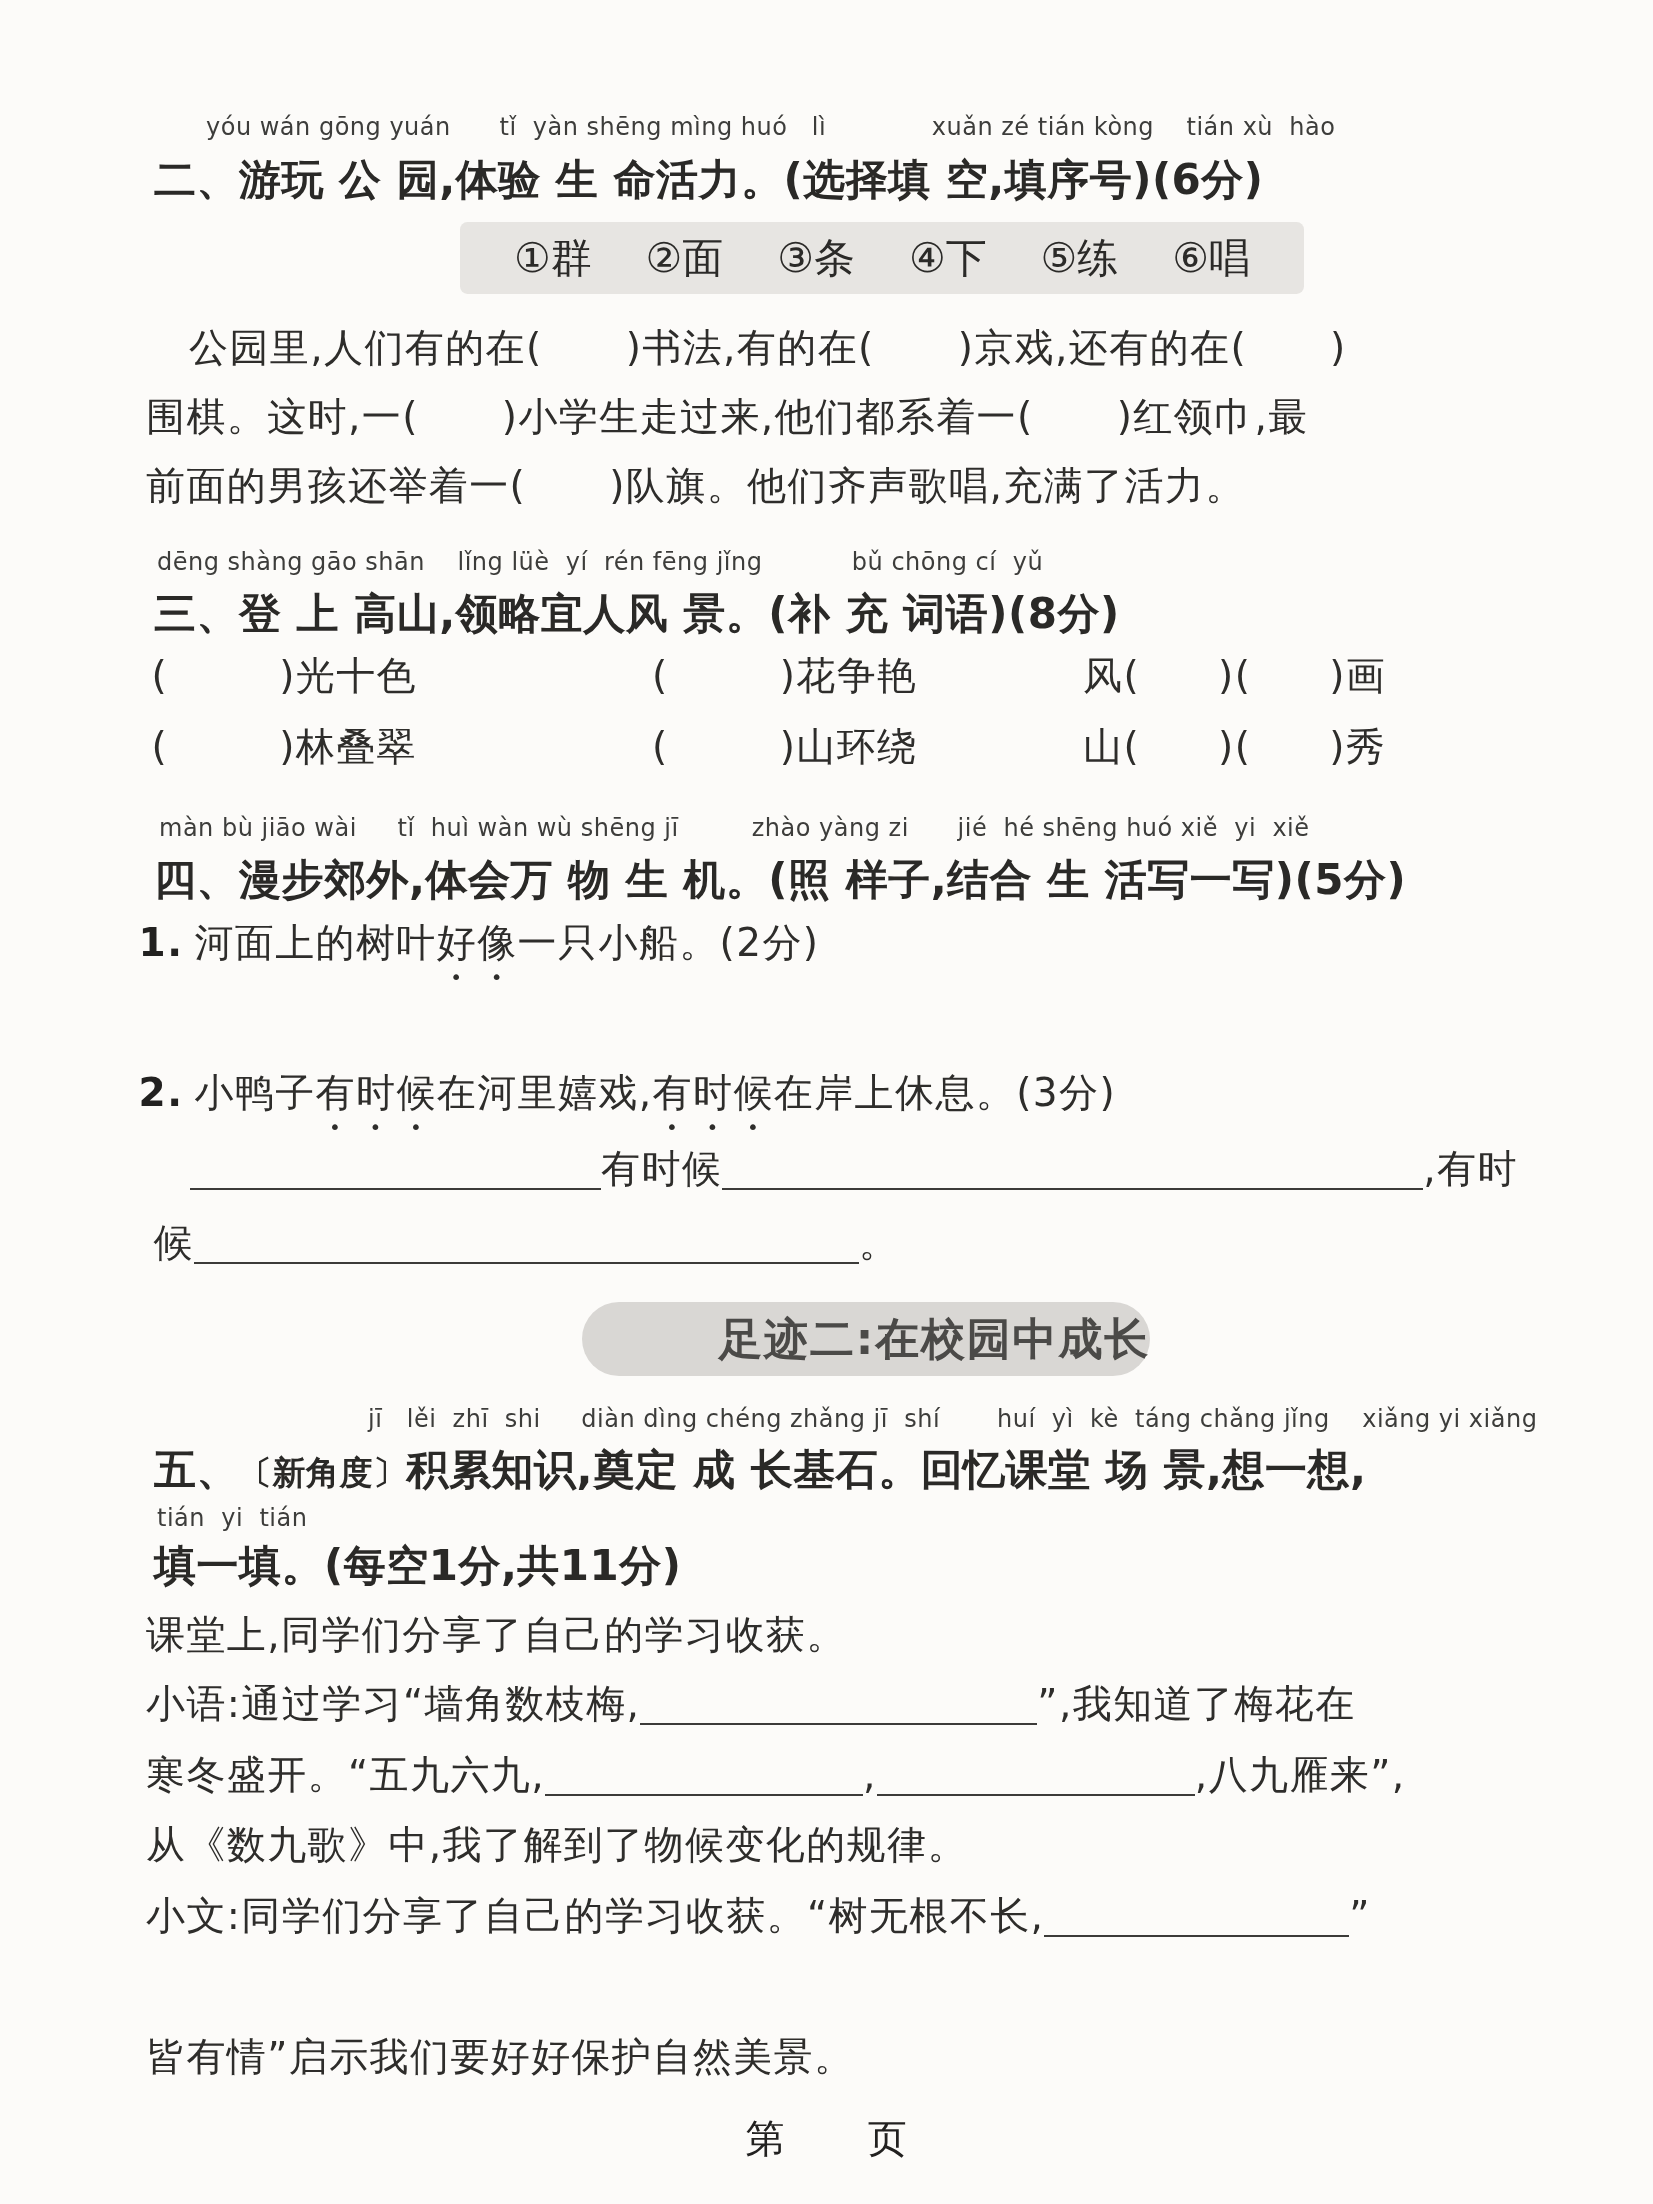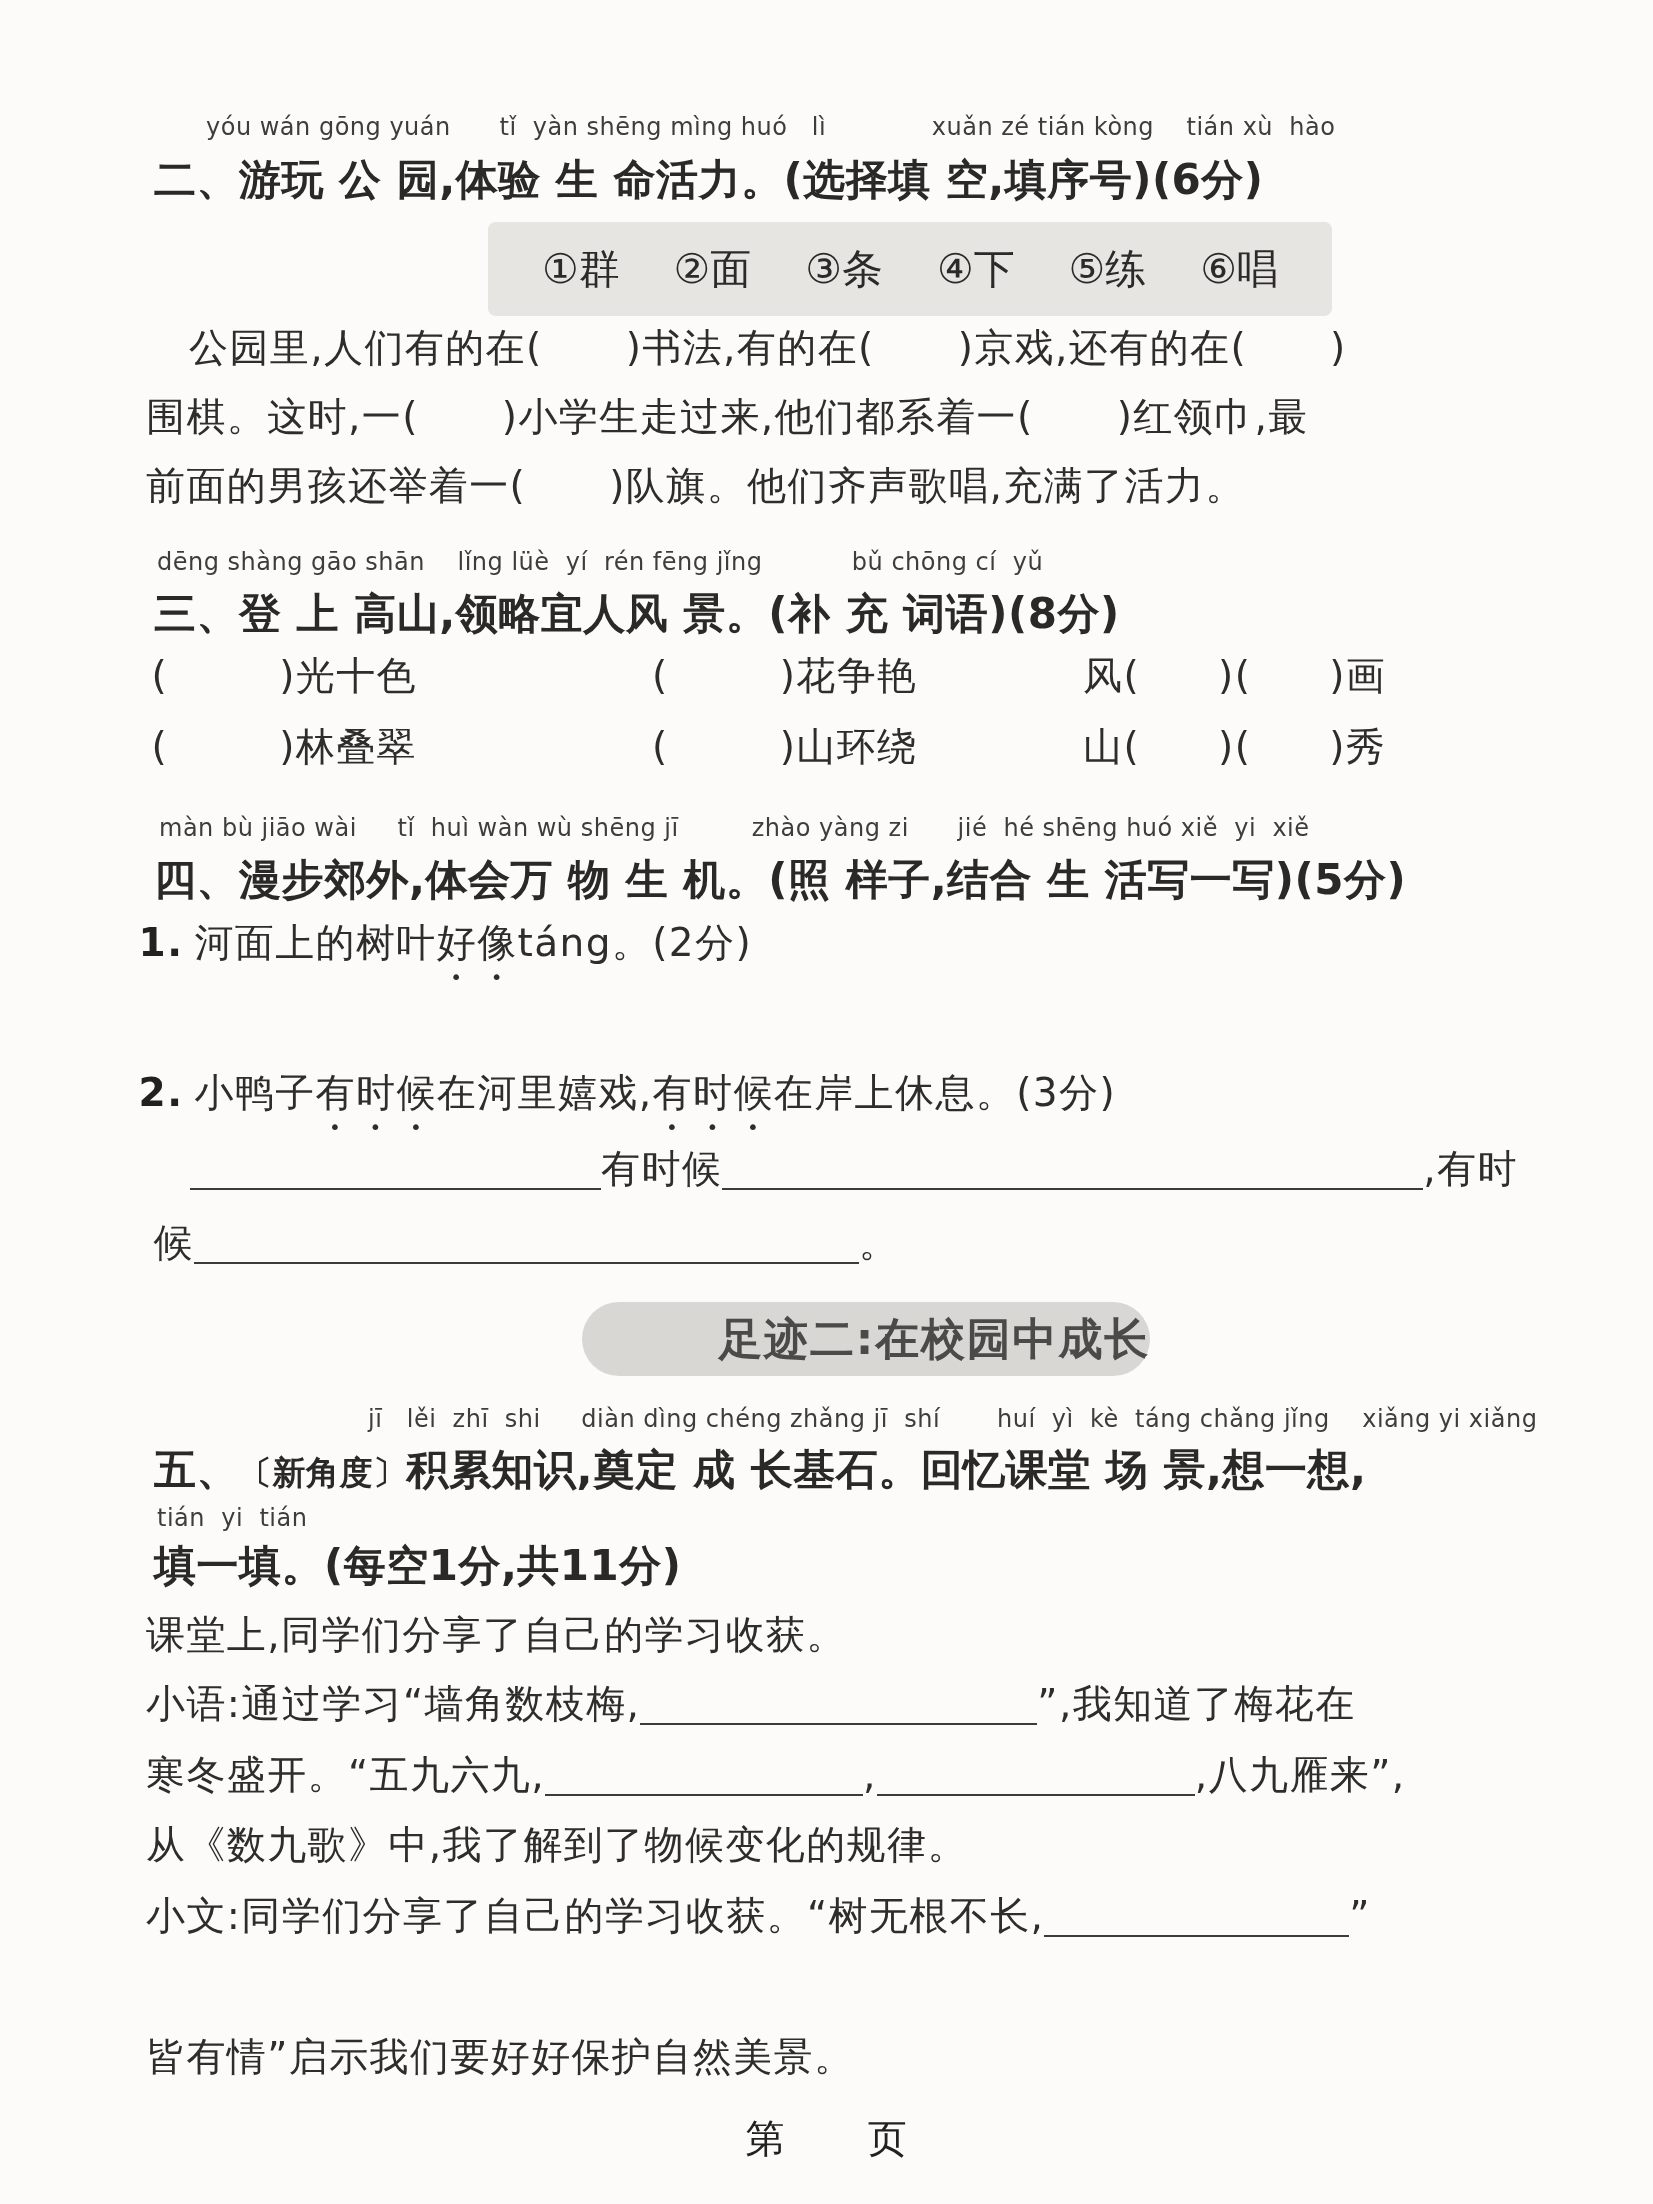--- a/index.html
+++ b/index.html
@@ -37,24 +37,24 @@
     height:1em;vertical-align:-0.2em;
   }
   .gap{display:inline-block;}
   .emph{
     -webkit-text-emphasis:filled dot #2e2d2b;
     -webkit-text-emphasis-position:under left;
     text-emphasis:filled dot #2e2d2b;
     text-emphasis-position:under left;
   }
   .bank{
-    position:absolute;left:314px;top:222px;width:844px;height:94px;
+    position:absolute;left:314px;top:222px;width:844px;height:72px;
     background:#e7e5e2;border-radius:7.4px;
     display:flex;align-items:center;justify-content:space-evenly;
-    font-size:41px;color:#2b2a28;margin-left:28px;
+    font-size:41px;color:#2b2a28;
   }
   .banner{
     position:absolute;left:436px;top:1302px;width:568px;height:74px;
     background:#d9d7d4;border-radius:39px;
     display:flex;align-items:center;justify-content:flex-end;
     font-size:44px;font-weight:700;color:#4b4a48;letter-spacing:1.8px;
   }
   .footer{
     position:absolute;left:0;top:2112px;width:100%;
     text-align:center;font-size:39px;color:#222120;letter-spacing:1.8px;
@@ -89,21 +89,21 @@
     <div class="line" style="top:649px;left:506px"><span>(</span><span class="gap" style="width: 111px;"></span><span>)花争艳</span></div>
     <div class="line" style="top:649px;left:937px"><span>风(</span><span class="gap" style="width: 78px;"></span><span>)(</span><span class="gap" style="width: 78px;"></span><span>)画</span></div>
     <div class="line" style="top:720px;left:5.5px"><span>(</span><span class="gap" style="width: 111px;"></span><span>)林叠翠</span></div>
     <div class="line" style="top:720px;left:506px"><span>(</span><span class="gap" style="width: 111px;"></span><span>)山环绕</span></div>
     <div class="line" style="top:720px;left:937px"><span>山(</span><span class="gap" style="width: 78px;"></span><span>)(</span><span class="gap" style="width: 78px;"></span><span>)秀</span></div>
 
     <div class="pinyin" style="top:814px;left:13px">màn bù jiāo wài     tǐ  huì wàn wù shēng jī         zhào yàng zi      jié  hé shēng huó xiě  yi  xiě</div>
     <h2 class="heading" style="top:844px;left:0">四、漫步郊外,体会万 物 生 机。(照 样子,结合 生 活写一写)(5分)</h2>
 
     <div class="line" style="top:916px;left:-7.4px">
-      <span class="num">1.</span><span><span>河面上的树叶</span><span class="emph">好像</span><span>táng。(2分)</span></span>
+      <span class="num">1.</span><span><span>河面上的树叶</span><span class="emph">好像</span><span>一只小船。(2分)</span></span>
     </div>
 
     <div class="line" style="top:1066px;left:-7.4px">
       <span class="num">2.</span><span><span>小鸭子</span><span class="emph">有时候</span><span>在河里嬉戏,</span><span class="emph">有时候</span><span>在岸上休息。(3分)</span></span>
     </div>
     <div class="line" style="top:1142px;left:44px"><span class="blank" style="width: 411px;"></span><span>有时候</span><span class="blank" style="width: 701px;"></span><span>,有时</span></div>
     <div class="line" style="top:1216px;left:7.4px"><span>候</span><span class="blank" style="width: 665px;"></span><span>。</span></div>
 
     <div class="banner">
       <span>足迹二:在校园中成长</span>

